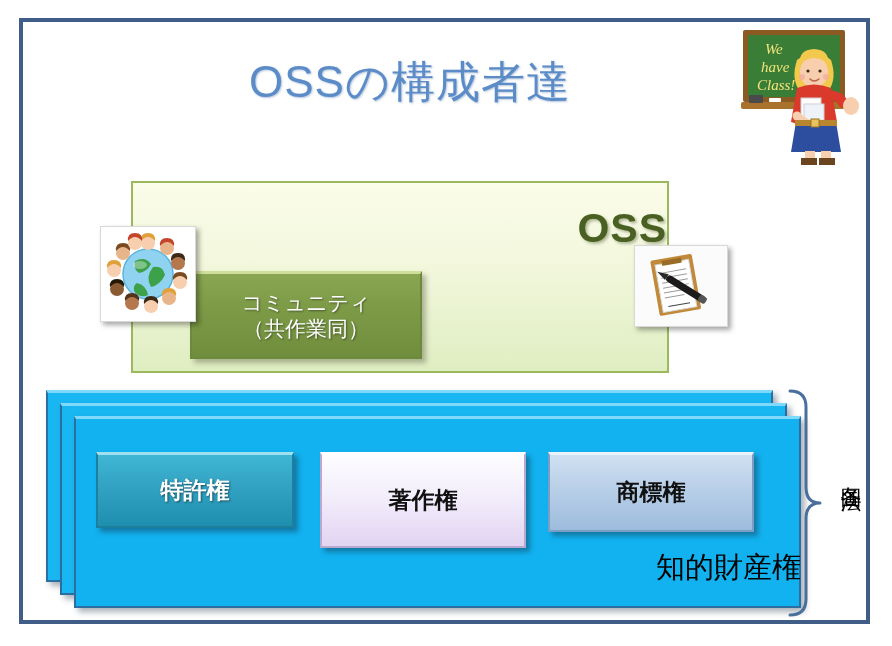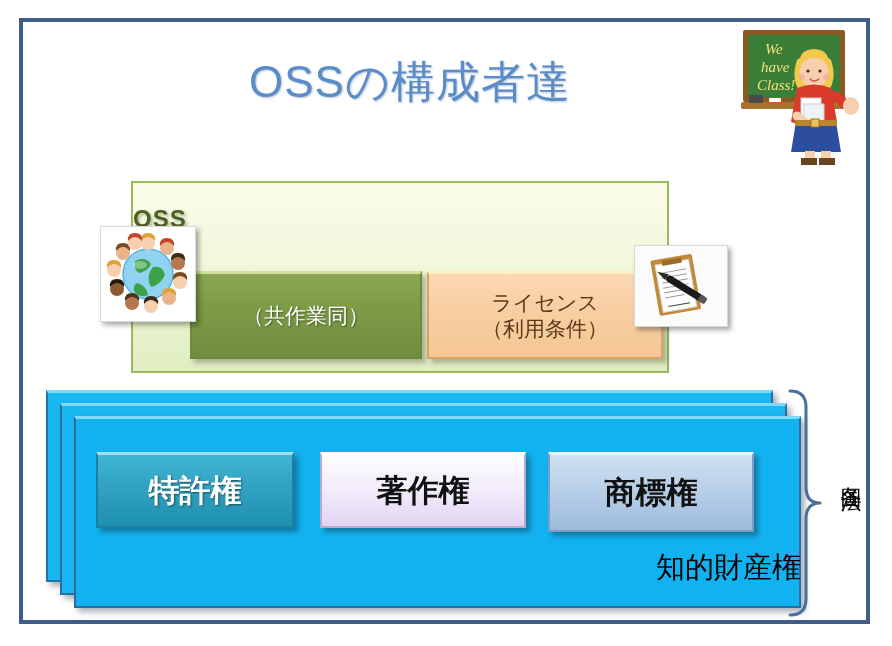--- a/index.html
+++ b/index.html
@@ -65,22 +65,22 @@
     height: 192px;
     box-sizing: border-box;
     border: 2px solid #9bb95c;
     background: linear-gradient(to bottom, #fbfce9 0%, #f2f7dc 45%, #dfeec1 100%);
   }
   .oss-label {
     position: absolute;
     left: 0;
     top: 22px;
     width: 100%;
-    text-align: left;
-    font-size: 24px;
+    text-align: right;
+    font-size: 41px;
     font-weight: bold;
     color: #4a6023;
     text-shadow: 2px 2px 3px rgba(110,120,80,0.5);
     letter-spacing: 1px;
   }
 
   
   .inner-box {
     position: absolute;
     box-sizing: border-box;
@@ -154,40 +154,40 @@
   .stack-2 { left: 60px;  top: 403px; }
   .stack-1 { left: 74px;  top: 416px; background: #12b2f0; }
 
   
   .right-box {
     position: absolute;
     box-sizing: border-box;
     display: flex;
     align-items: center;
     justify-content: center;
-    font-size: 31px;
+    font-size: 23px;
     font-weight: bold;
     box-shadow: 4px 4px 5px rgba(20,50,70,0.45);
   }
   .patent-box {
     left: 96px;
     top: 452px;
     width: 198px;
     height: 76px;
     background: linear-gradient(to bottom, #3fb7d4 0%, #35a6c6 35%, #1f8faf 100%);
     border: 2px solid #1c7f9e;
     border-top: 3px solid #9fe0ee;
     color: #ffffff;
     text-shadow: 1px 1px 2px rgba(0,0,0,0.5);
   }
   .copyright-box {
     left: 320px;
     top: 452px;
     width: 206px;
-    height: 76px;
+    height: 96px;
     background: linear-gradient(to bottom, #fdfdff 0%, #f3eefb 45%, #e2d4f2 100%);
     border: 2px solid #b9a9cf;
     border-top: 3px solid #ffffff;
     color: #111111;
   }
   .trademark-box {
     left: 548px;
     top: 452px;
     width: 206px;
     height: 80px;
@@ -280,27 +280,24 @@
       <path d="M66 138 l16 0 l0 7 l-16 0 z" fill="#6b4420"></path>
       <path d="M84 138 l16 0 l0 7 l-16 0 z" fill="#6b4420"></path>
     </svg>
   </div>
 
   <div class="oss-box">
     <div class="oss-label">OSS</div>
   </div>
 
   <div class="inner-box community-box">
+    <span>コミュニティ</span>
     <span>（共作業同）</span>
   </div>
 
-  <div class="inner-box license-box">
-    <span>ライセンス</span>
-    <span>（利用条件）</span>
-  </div>
 
   <div class="globe-art">
     <svg viewBox="0 0 94 94" width="94" height="94" aria-hidden="true">
       <rect width="94" height="94" fill="#ffffff"></rect>
       <circle cx="47" cy="47" r="25" fill="#8fd3f0"></circle>
       <path d="M34 34 q10 -5 16 3 q-4 8 -12 9 q-6 -4 -4 -12 z" fill="#3da14a"></path>
       <path d="M52 40 q10 -2 12 8 q-5 10 -14 12 q-6 -10 2 -20 z" fill="#3da14a"></path>
       <path d="M36 56 q9 2 11 12 q-8 4 -14 -4 q-1 -6 3 -8 z" fill="#3da14a"></path>
       <circle cx="47" cy="47" r="25" fill="none" stroke="#5ab4de" stroke-width="1.5"></circle>
       <ellipse cx="39" cy="38" rx="7" ry="4" fill="#ffffff" opacity="0.35"></ellipse>

